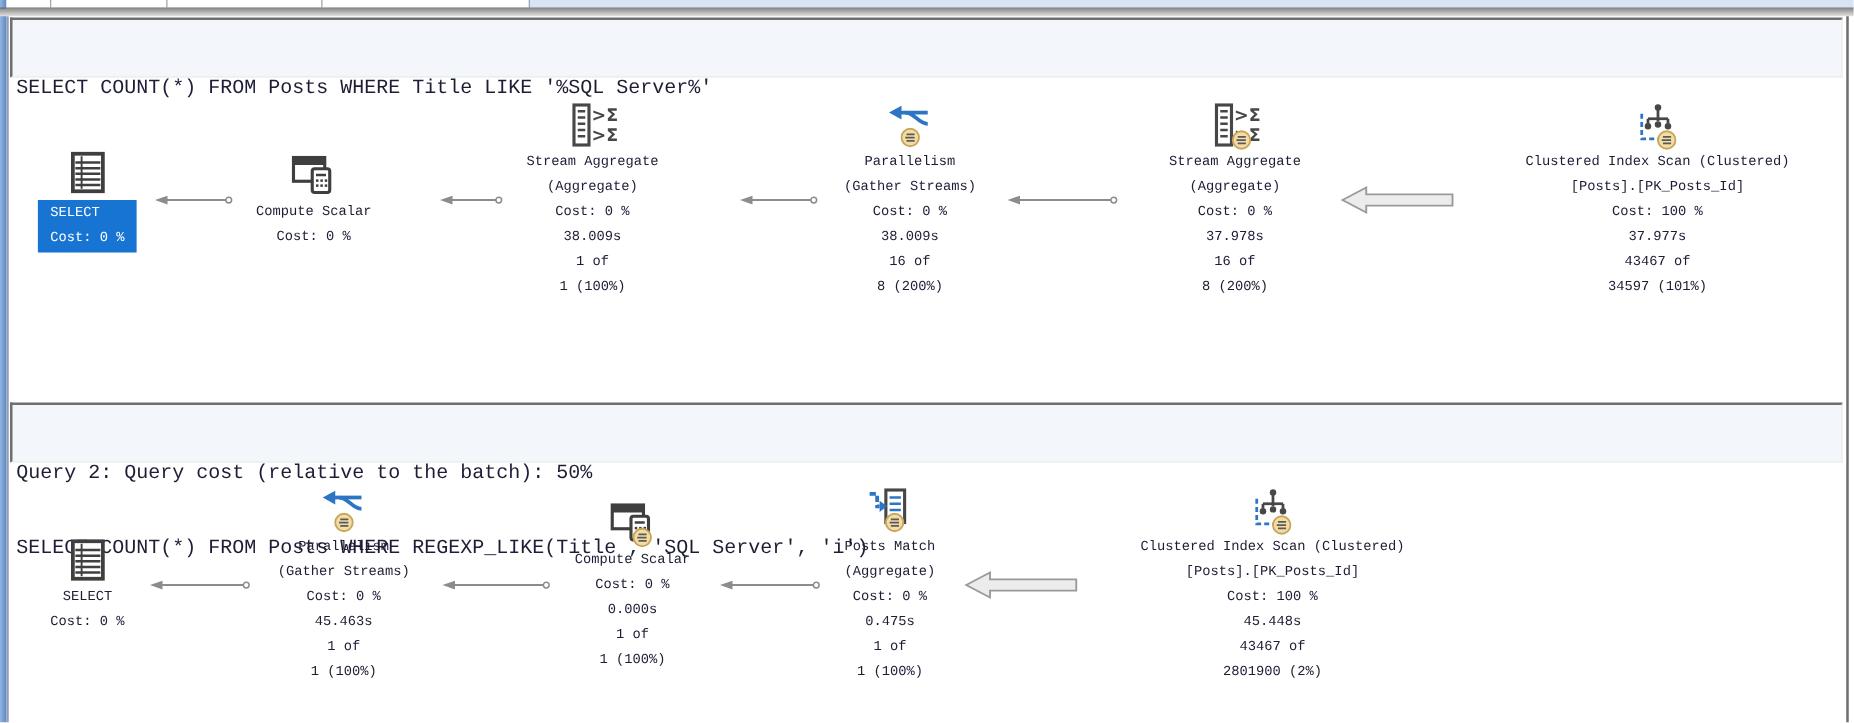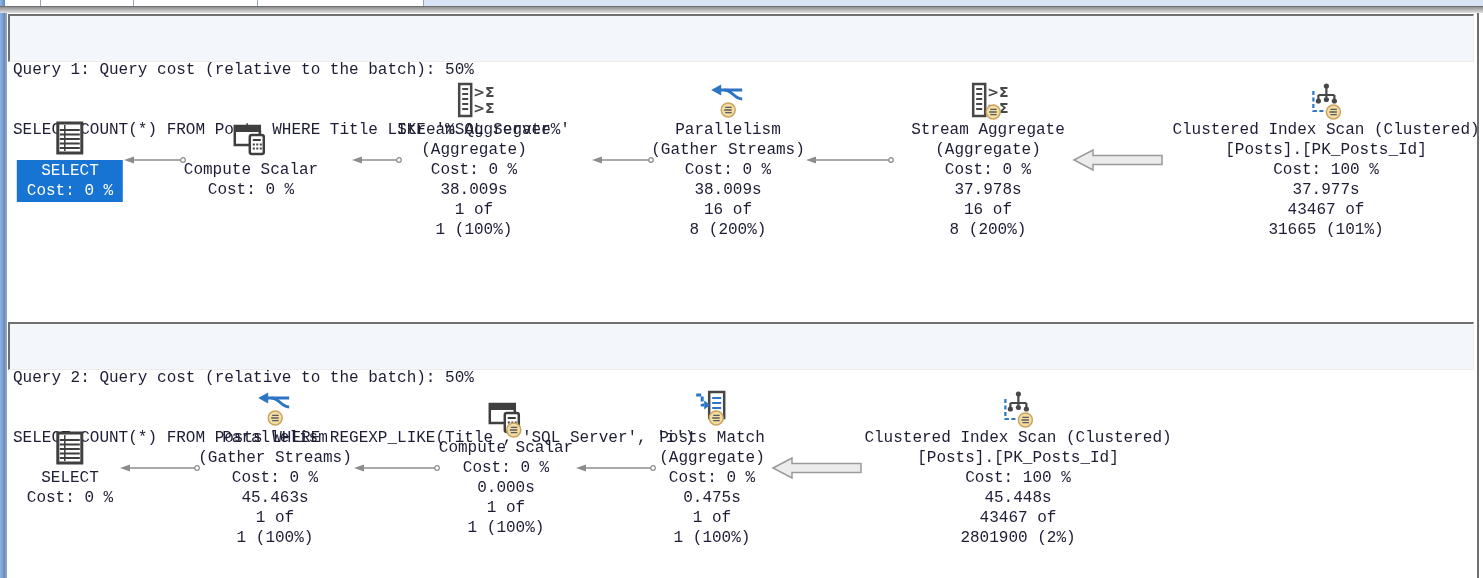--- a/index.html
+++ b/index.html
@@ -24,21 +24,21 @@
   #qheader-1{top:14px;}
   #qheader-2{top:322px;}
   .qh-line{white-space:pre;}
 
   .plan-row{position:absolute;left:8px;width:1466px;height:160px;}
   #plan-row-1{top:80px;}
   #plan-row-2{top:388px;}
 
   .node{position:absolute;top:0;height:100%;transform:translateX(-50%);
     display:flex;flex-direction:column;align-items:center;justify-content:center;}
-  .nl{font-size:16px;line-height:20px;white-space:pre;text-align:center;}
+  .nl{font-size:11px;line-height:20px;white-space:pre;}
   .sel-box{background:var(--selection-blue,#1874d2);color:#fff;padding:1px 10px;margin-top:2px;}
   .ic{width:40px;height:40px;display:block;}
   .iconwrap{height:40px;}
 
   .arrow{position:absolute;top:50%;margin-top:-6px;height:12px;}
   .fat-arrow{position:absolute;top:50%;margin-top:-13px;height:26px;}
   svg{overflow:visible;}
 </style>
 </head>
 <body>
@@ -153,21 +153,20 @@
   <div class="tab-strip-blue"></div>
   <div class="tab-sep" style="left:33px"></div>
   <div class="tab-sep" style="left:126px"></div>
   <div class="tab-sep" style="left:250px"></div>
   <div class="tab-sep" style="left:416px"></div>
 </div>
 <div class="gray-band"></div>
 <div class="right-border"></div>
 
 <div class="qheader" id="qheader-1">
-  <div class="qh-line">Query 1: Query cost (relative to the batch): 50%</div>
   <div class="qh-line">SELECT COUNT(*) FROM Posts WHERE Title LIKE '%SQL Server%'</div>
 </div>
 
 <div class="plan-row" id="plan-row-1">
 
   <div class="node" style="left:62px">
     <span class="iconwrap">
         <svg class="ic">
           <use href="#ic-result"></use>
         </svg>
@@ -234,21 +233,21 @@
     <span class="iconwrap">
         <svg class="ic">
           <use href="#ic-scan-b"></use>
         </svg>
       </span>
     <div class="nl">Clustered Index Scan (Clustered)</div>
     <div class="nl">[Posts].[PK_Posts_Id]</div>
     <div class="nl">Cost: 100 %</div>
     <div class="nl">37.977s</div>
     <div class="nl">43467 of</div>
-    <div class="nl">31665 (101%)</div>
+    <div class="nl">34597 (101%)</div>
   </div>
 
   <svg class="arrow" style="left:116px;width:62px" viewBox="0 0 62 12">
     <line x1="9" y1="6" x2="59" y2="6" stroke="#8c8c8c" stroke-width="1.5"></line>
     <polygon points="0,6 10,2.5 10,9.5" fill="#8c8c8c"></polygon>
       <circle cx="59" cy="6" r="2.3" fill="#fff" stroke="#8c8c8c" stroke-width="1.2"></circle>
   </svg>
   <svg class="arrow" style="left:344px;width:50px" viewBox="0 0 50 12">
     <line x1="9" y1="6" x2="47" y2="6" stroke="#8c8c8c" stroke-width="1.5"></line>
     <polygon points="0,6 10,2.5 10,9.5" fill="#8c8c8c"></polygon>

